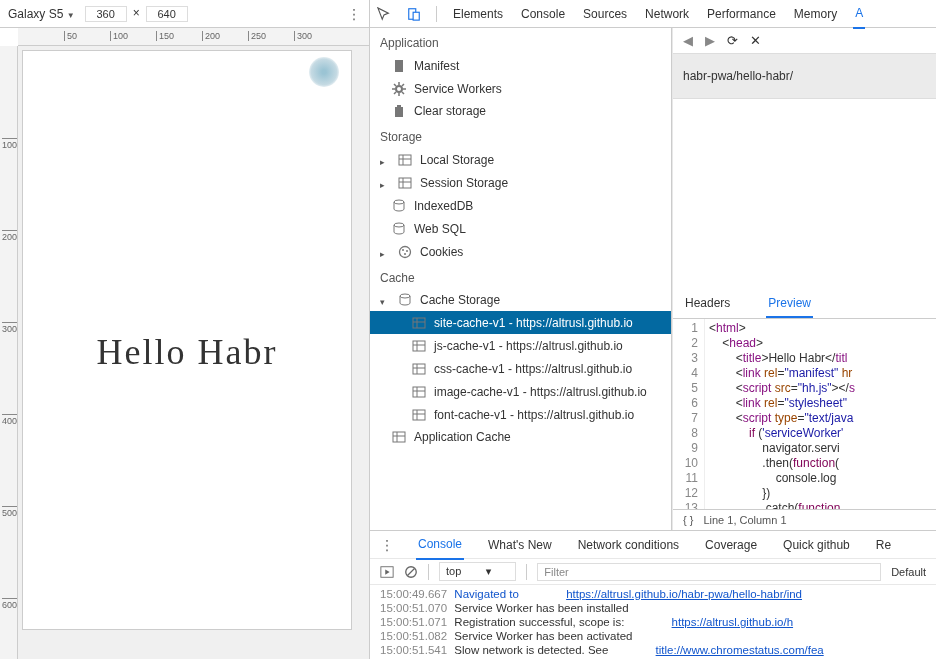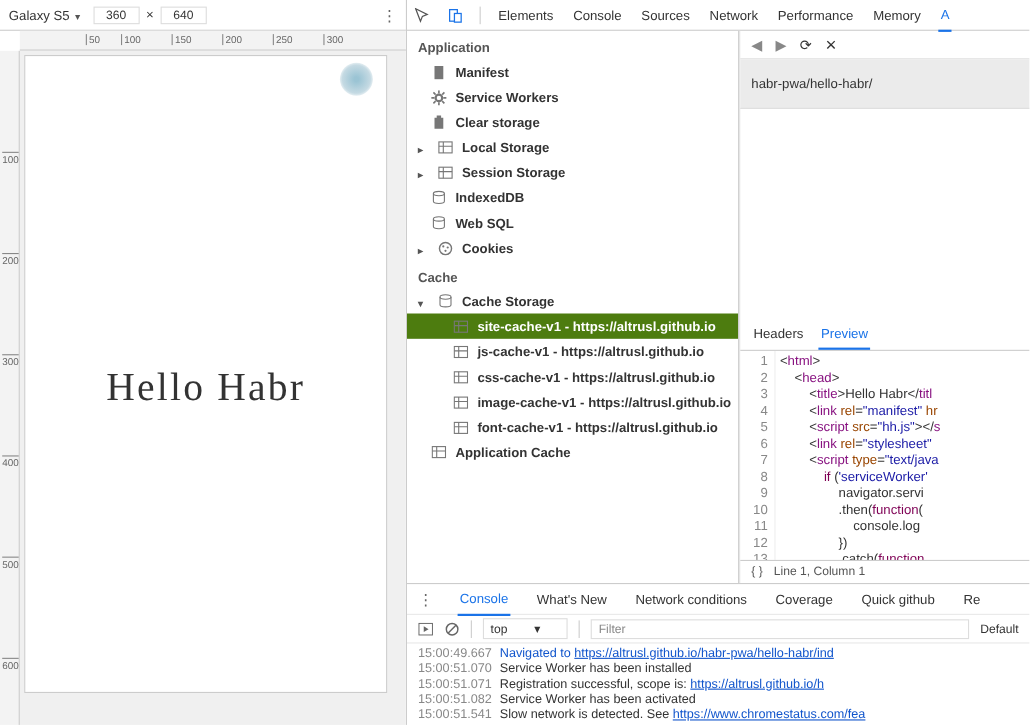--- a/index.html
+++ b/index.html
@@ -19,38 +19,38 @@
 .viewport { flex: 1; background: #f0f0f0; padding: 4px; overflow: hidden; }
 .device-frame { width: 330px; height: 580px; background: #fff; border: 1px solid #ccc; position: relative; }
 .habr-logo { position: absolute; top: 6px; right: 12px; width: 30px; height: 30px; background: radial-gradient(circle, #9bc4d4 10%, #c5dae3 60%, transparent 80%); border-radius: 50%; }
 .hello-text { position: absolute; top: 280px; left: 0; right: 0; text-align: center; font-family: Georgia, serif; font-size: 36px; letter-spacing: 2px; font-weight: 500; }
 .right-area { flex: 1; display: flex; flex-direction: column; }
 .devtools-tabbar { height: 28px; border-bottom: 1px solid #ccc; display: flex; align-items: center; padding: 0 6px; gap: 14px; }
 .devtools-tabbar .ico { width: 16px; text-align: center; color: #555; cursor: pointer; }
 .devtools-tabbar .tab { font-size: 12px; color: #333; cursor: pointer; padding: 7px 2px; }
 .devtools-tabbar .tab.active { color: #1a73e8; border-bottom: 2px solid #1a73e8; }
 .middle-row { flex: 1; display: flex; min-height: 0; }
-.app-sidebar { width: 302px; border-right: 1px solid #ccc; overflow-y: auto; padding-bottom: 8px; position: relative; font-weight: bold; }
+.app-sidebar { width: 302px; border-right: 1px solid #ccc; overflow-y: auto; padding-bottom: 8px; position: relative; }
 .app-sidebar::-webkit-scrollbar { width: 12px; }
 .app-sidebar::-webkit-scrollbar-thumb { background: #c1c1c1; }
 .cat { padding: 8px 10px 4px; font-size: 12px; color: #555; }
 .tree-item { display: flex; align-items: flex-end; padding: 4px 8px 4px 22px; gap: 8px; font-size: 12px; cursor: pointer; white-space: nowrap; overflow: hidden; }
 .tree-item.parent::before { content: "▸"; color: #555; font-size: 9px; margin-left: -12px; width: 10px; }
 .tree-item.expanded::before { content: "▾"; }
 .tree-item .ic { width: 14px; text-align: center; color: #666; }
 .tree-item.l2 { padding-left: 42px; }
-.tree-item.selected { background: #4d7c0f; color: #fff; }
+.tree-item.selected { background: #0369a1; color: #fff; }
 .tree-item.selected .ic { color: #fff; }
 .detail-pane { flex: 1; display: flex; flex-direction: column; min-width: 0; border-left: 1px solid #e8e8e8; }
 .nav-bar { height: 26px; border-bottom: 1px solid #ddd; display: flex; align-items: center; padding: 0 10px; gap: 12px; color: #888; }
 .nav-bar .ico { cursor: pointer; font-size: 13px; color: #888; }
 .path-head { padding: 5px 10px; font-size: 11px; color: #555; border-bottom: 1px solid #e8e8e8; }
 .path-val { padding: 15px 10px; background: #ebebeb; border-bottom: 1px solid #ddd; font-size: 12px; }
 .gap { flex: 1; }
-.sub-tabs { display: flex; border-bottom: 1px solid #ccc; padding-left: 10px; gap: 12px; }
+.sub-tabs { display: flex; border-bottom: 1px solid #ccc; padding-left: 10px; gap: 34px; }
 .sub-tabs span { padding: 6px 2px; font-size: 12px; cursor: pointer; color: #333; }
 .sub-tabs span.active { border-bottom: 2px solid #1a73e8; color: #1a73e8; }
 .code-area { flex: 1; display: flex; font-family: Consolas, monospace; font-size: 12px; overflow: hidden; min-height: 0; }
 .gutter { width: 32px; text-align: right; padding: 2px 6px 2px 2px; color: #888; background: #fff; border-right: 1px solid #eee; }
 .gutter div { line-height: 15px; }
 .code-lines { flex: 1; padding: 2px 4px; white-space: pre; overflow: hidden; line-height: 15px; }
 .t-tag { color: #881280; }
 .t-attr { color: #994500; }
 .t-str { color: #1a1aa6; }
 .t-fn { color: #7f0055; }
@@ -60,39 +60,39 @@
 .console-tabs .tab { font-size: 12px; cursor: pointer; padding: 7px 2px; }
 .console-tabs .tab.active { color: #1a73e8; border-bottom: 2px solid #1a73e8; }
 .console-filter { display: flex; align-items: center; height: 26px; padding: 0 10px; gap: 10px; border-bottom: 1px solid #e8e8e8; }
 .console-filter .ico { color: #666; cursor: pointer; }
 .ctx-sel { border: 1px solid #ddd; padding: 2px 24px 2px 6px; font-size: 11px; color: #333; background: #fff; position: relative; }
 .filter-input { border: 1px solid #ddd; padding: 2px 6px; font-size: 11px; flex: 1; color: #888; }
 .levels { font-size: 11px; color: #333; }
 .log-lines { font-family: Consolas, monospace; font-size: 11.5px; padding: 2px 0; max-height: 100px; overflow: hidden; }
 .log-line { padding: 1px 10px; white-space: nowrap; }
 .log-line .ts { color: #888; margin-right: 4px; }
-.log-line .link { color: #1155cc; text-decoration: underline; }
+.log-line .link { color: #1155cc; text-decoration: underline; margin-left: 44px; }
 svg.icon { width: 14px; height: 14px; fill: #666; vertical-align: middle; }
 </style>
 </head>
 <body>
 
 <div class="left-pane">
   <div class="device-bar">
     <span><span>Galaxy S5</span> <span class="triangle-down">▼</span></span>
     <span class="device-dims">
       <span class="dim-box">360</span>
       <span>×</span>
       <span class="dim-box">640</span>
     </span>
     <span class="spacer"></span>
     <span class="menu-dots">⋮</span>
   </div>
   <div class="ruler-h" id="ruler-h">
-      <span style="left: 60px;">50</span>
+      <span style="left: 46px;">50</span>
       <span style="left: 92px;">100</span>
       <span style="left: 138px;">150</span>
       <span style="left: 184px;">200</span>
       <span style="left: 230px;">250</span>
       <span style="left: 276px;">300</span>
     </div>
   <div class="viewport-row">
     <div class="ruler-v" id="ruler-v">
         <span style="top: 92px;">100</span>
         <span style="top: 184px;">200</span>
@@ -142,20 +142,21 @@
               <path d="M7 0v3M7 11v3M0 7h3M11 7h3M2 2l2 2M10 10l2 2M12 2l-2 2M4 10l-2 2" stroke="#777" stroke-width="1.5"></path>
             </svg></span>
           <span>Service Workers</span>
         </div>
         <div class="tree-item">
           <span class="ic"><svg class="icon" viewBox="0 0 14 14">
               <path d="M3 3h8v10H3z M2 3h10 M5 1h4v2H5z" fill="#777"></path>
             </svg></span>
           <span>Clear storage</span>
         </div>
+        <div class="cat">Storage</div>
         <div class="tree-item parent">
           <span class="ic"><svg class="icon" viewBox="0 0 14 14">
               <rect x="1" y="2" width="12" height="10" fill="none" stroke="#777"></rect>
               <line x1="1" y1="6" x2="13" y2="6" stroke="#777"></line>
               <line x1="5" y1="2" x2="5" y2="12" stroke="#777"></line>
             </svg></span>
           <span>Local Storage</span>
         </div>
         <div class="tree-item parent">
           <span class="ic"><svg class="icon" viewBox="0 0 14 14">
@@ -319,16 +320,16 @@
       <span class="ctx-sel"><span>top</span>&nbsp;&nbsp;&nbsp;&nbsp;&nbsp;&nbsp;&nbsp;&nbsp;▾</span>
       <span style="border-left:1px solid #ccc;height:16px"></span>
       <span class="filter-input">Filter</span>
       <span class="levels"><span>Default</span></span>
     </div>
     <div class="log-lines" id="log-lines">
         <div class="log-line"><span class="ts">15:00:49.667</span> <span style="color:#1155cc">Navigated to </span><span class="link">https://altrusl.github.io/habr-pwa/hello-habr/ind</span></div>
         <div class="log-line"><span class="ts">15:00:51.070</span> Service Worker has been installed</div>
         <div class="log-line"><span class="ts">15:00:51.071</span> Registration successful, scope is: <span class="link">https://altrusl.github.io/h</span></div>
         <div class="log-line"><span class="ts">15:00:51.082</span> Service Worker has been activated</div>
-        <div class="log-line"><span class="ts">15:00:51.541</span> Slow network is detected. See <span class="link">https://www.chromestatus.com/fea</span></div>
+        <div class="log-line"><span class="ts">15:00:51.541</span> Slow network is detected. See <span class="link">title://www.chromestatus.com/fea</span></div>
       </div>
   </div>
 </div>
 
 </body></html>

